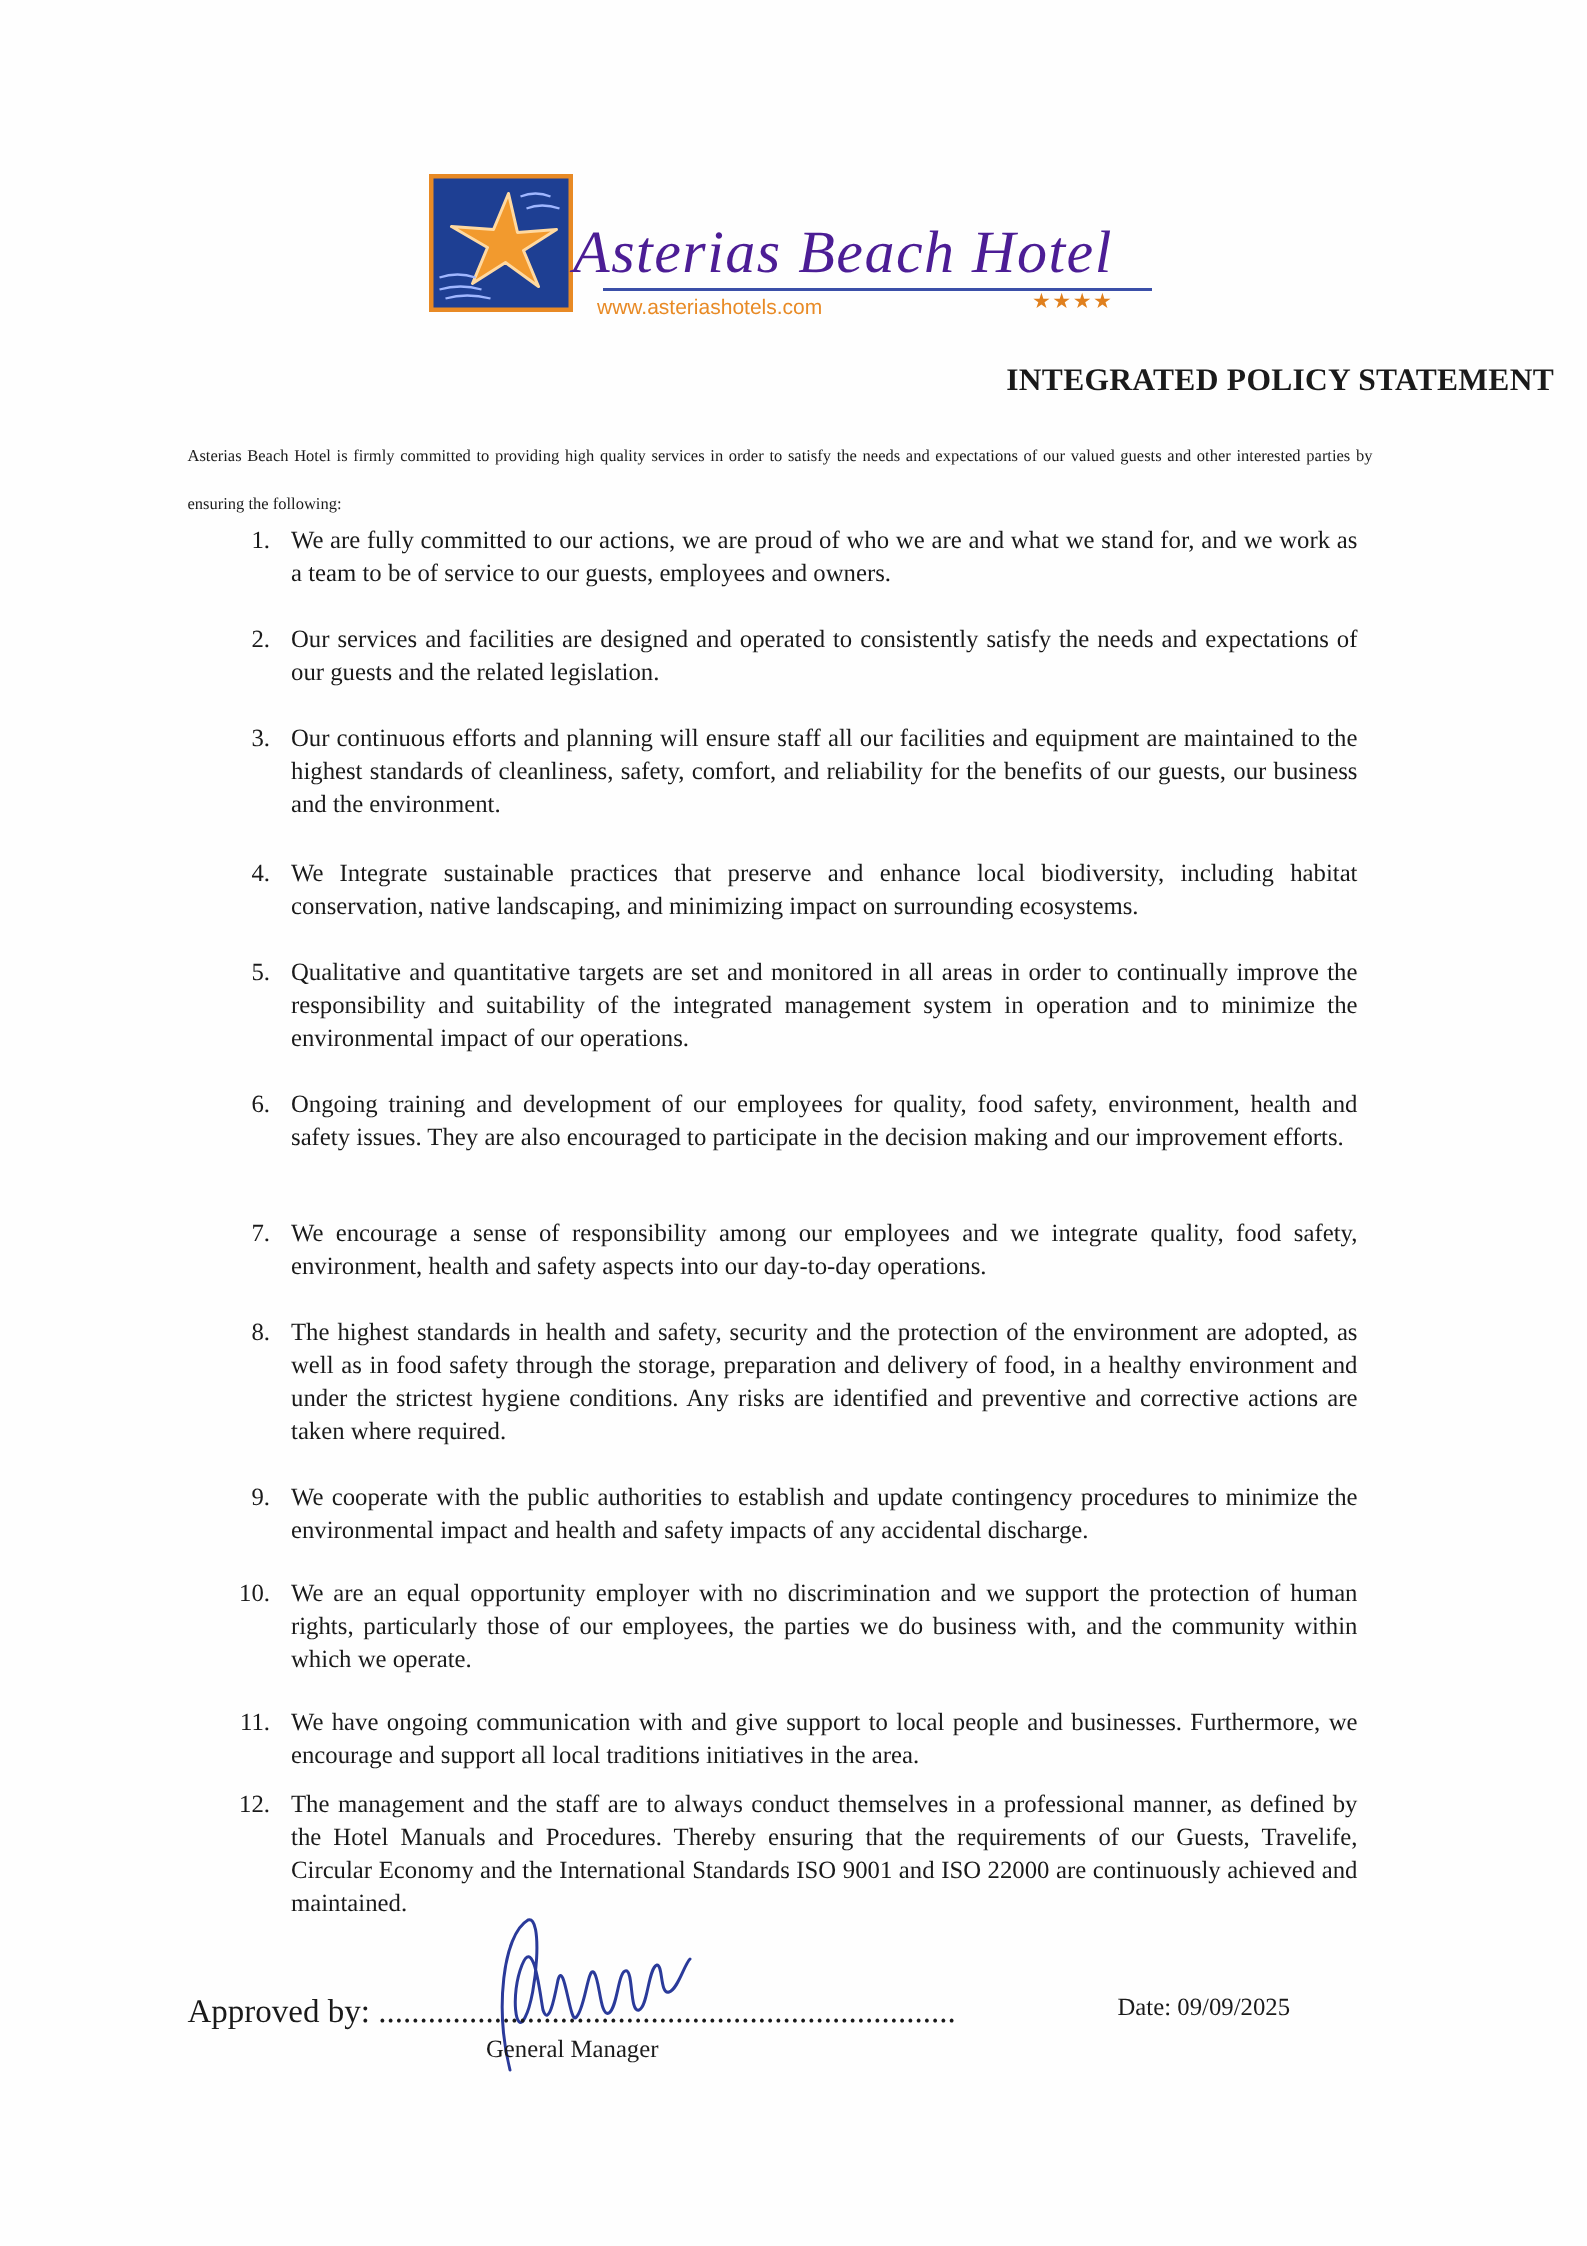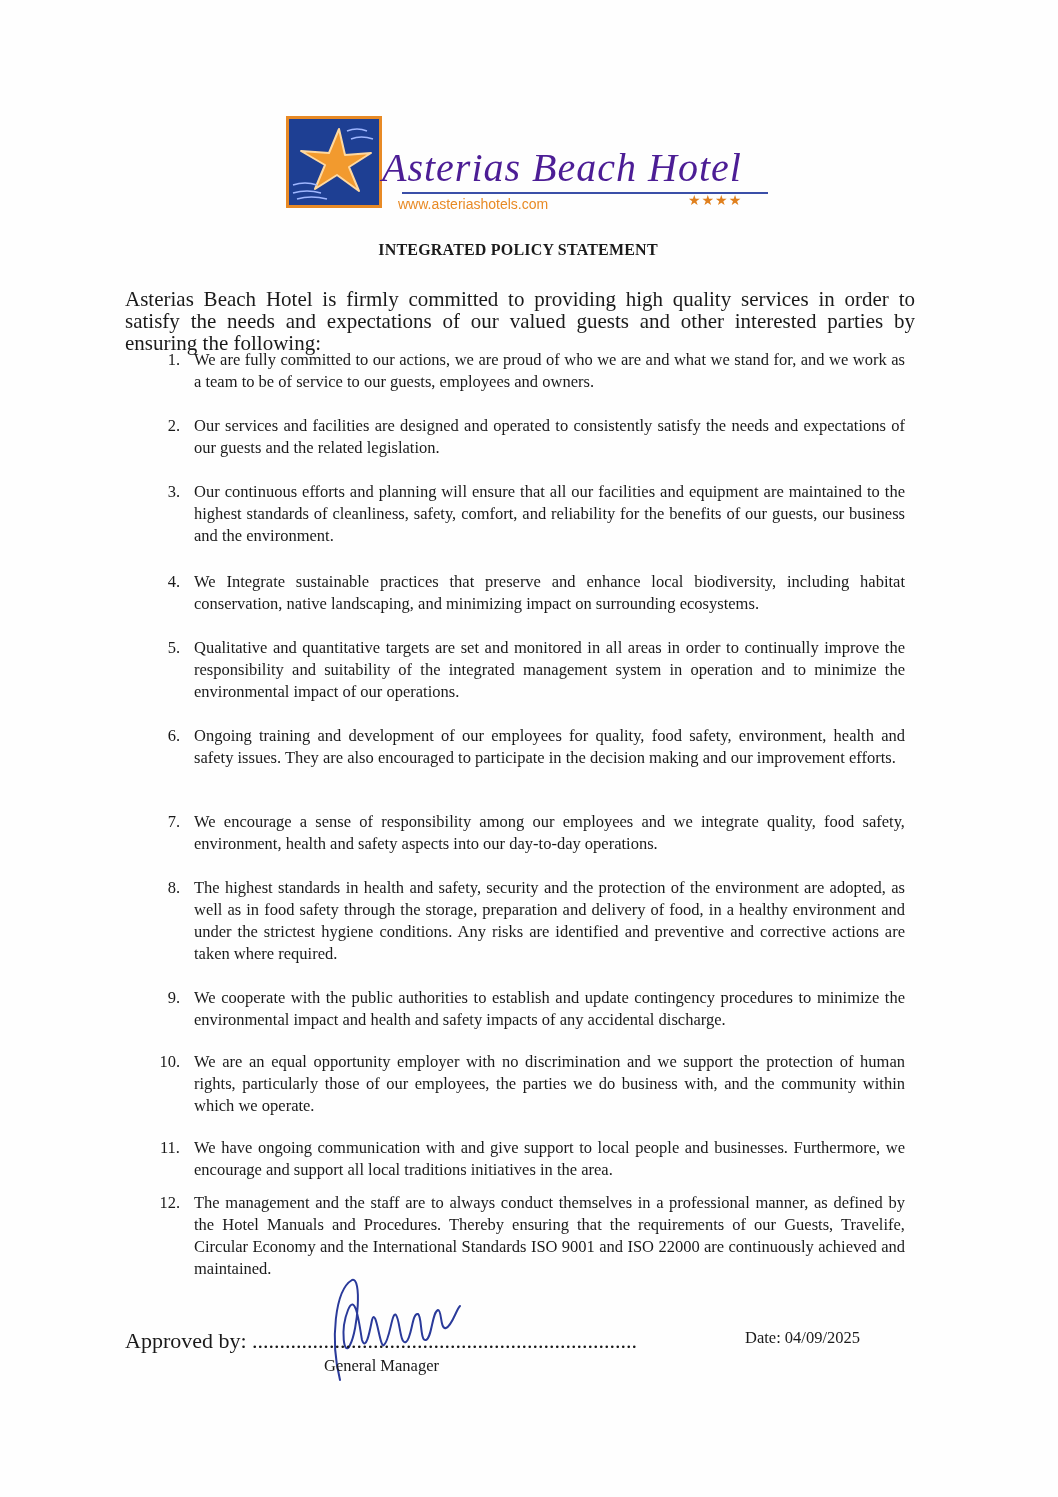--- a/index.html
+++ b/index.html
@@ -12,24 +12,24 @@
   .logo-box { position:absolute; left:0; top:2px; width:96px; height:92px;
               background:#1e3f93; border:3px solid #e88a25; box-sizing:border-box; overflow:hidden; }
   .logo-name { position:absolute; left:96px; top:30px; font-family:"Liberation Serif","DejaVu Serif",serif;
                font-style:italic; font-size:40px; color:#4c1d95; letter-spacing:1px; white-space:nowrap; }
   .logo-rule { position:absolute; left:116px; top:78px; width:366px; height:2px; background:#3a4fa8; }
   .logo-url { position:absolute; left:112px; top:82px; font-family:"Liberation Sans","DejaVu Sans",sans-serif;
               font-size:14px; color:#e88a25; }
   .logo-stars { position:absolute; left:402px; top:78px; font-size:14px; color:#e0801e; letter-spacing:1px; }
 
   
-  .title { position:absolute; left:0; width:1036px; top:241px; text-align:center;
-           font-weight:bold; font-size:16px; letter-spacing:0.2px; }
+  .title { position:absolute; left:0; width:1036px; top:241px; text-align:right;
+           font-weight:bold; font-size:21px; letter-spacing:0.2px; }
 
-  .intro { position:absolute; left:125px; top:288px; width:790px; font-size:21px; line-height:22px; text-align:justify; }
+  .intro { position:absolute; left:125px; top:288px; width:790px; font-size:11px; line-height:32px; text-align:justify; }
 
   .list { position:absolute; left:150px; top:349px; width:760px; margin:0; padding:0; list-style:none; }
   .item { position:absolute; left:0; width:760px; font-size:16.5px; line-height:22px; }
   .item .num { position:absolute; left:0; width:30px; text-align:right; }
   .item .txt { position:absolute; left:44px; width:711px; text-align:justify; }
 
   .approved { position:absolute; left:125px; top:1328px; font-size:22px; white-space:nowrap; }
   .role { position:absolute; left:324px; top:1356px; font-size:16.5px; }
   .date { position:absolute; left:745px; top:1328px; font-size:16.5px; }
   .signature { position:absolute; left:300px; top:1270px; width:210px; height:120px; }
@@ -60,21 +60,21 @@
     <div class="item" style="top:0px">
       <span class="num">1.</span>
       <span class="txt">We are fully committed to our actions, we are proud of who we are and what we stand for, and we work as a team to be of service to our guests, employees and owners.</span>
     </div>
     <div class="item" style="top:66px">
       <span class="num">2.</span>
       <span class="txt">Our services and facilities are designed and operated to consistently satisfy the needs and expectations of our guests and the related legislation.</span>
     </div>
     <div class="item" style="top:132px">
       <span class="num">3.</span>
-      <span class="txt">Our continuous efforts and planning will ensure that all our facilities and equipment are maintained to the highest standards of cleanliness, safety, comfort, and reliability for the benefits of our guests, our business and the environment.</span>
+      <span class="txt">Our continuous efforts and planning will ensure staff all our facilities and equipment are maintained to the highest standards of cleanliness, safety, comfort, and reliability for the benefits of our guests, our business and the environment.</span>
     </div>
     <div class="item" style="top:222px">
       <span class="num">4.</span>
       <span class="txt">We Integrate sustainable practices that preserve and enhance local biodiversity, including habitat conservation, native landscaping, and minimizing impact on surrounding ecosystems.</span>
     </div>
     <div class="item" style="top:288px">
       <span class="num">5.</span>
       <span class="txt">Qualitative and quantitative targets are set and monitored in all areas in order to continually improve the responsibility and suitability of the integrated management system in operation and to minimize the environmental impact of our operations.</span>
     </div>
     <div class="item" style="top:376px">
@@ -108,15 +108,15 @@
   </div>
 
   <div class="signature">
     <svg width="210" height="120" viewBox="0 0 210 120">
       <path d="M40 110 C30 70 35 20 52 10 C62 6 58 60 50 75 C44 88 40 60 48 40 C56 20 60 60 62 70 C66 82 70 60 72 50 C76 35 80 80 84 75 C90 70 92 40 96 45 C100 50 100 75 106 72 C112 68 112 42 118 44 C122 46 120 72 126 70 C132 68 132 42 138 40 C142 40 140 60 146 58 C152 56 156 40 160 36" stroke="#2a3a9a" stroke-width="2" fill="none" stroke-linecap="round"></path>
     </svg>
   </div>
 
   <div class="approved">Approved by: ......................................................................</div>
   <div class="role">General Manager</div>
-  <div class="date">Date: 04/09/2025</div>
+  <div class="date">Date: 09/09/2025</div>
 
 </div>
 
 </body></html>

